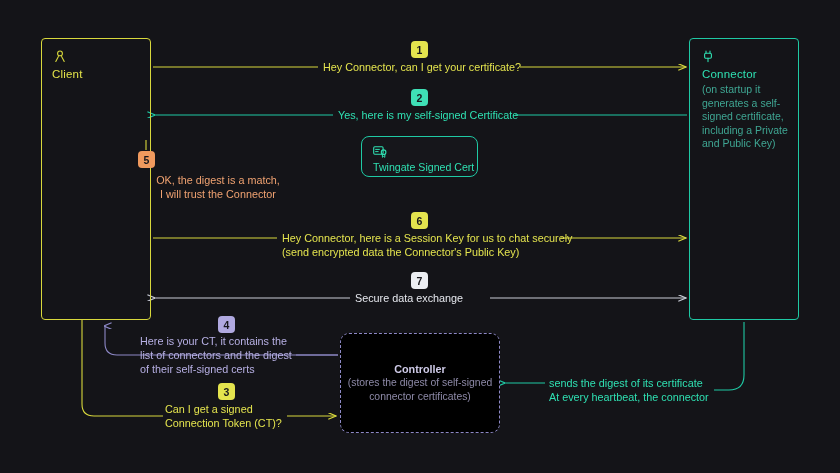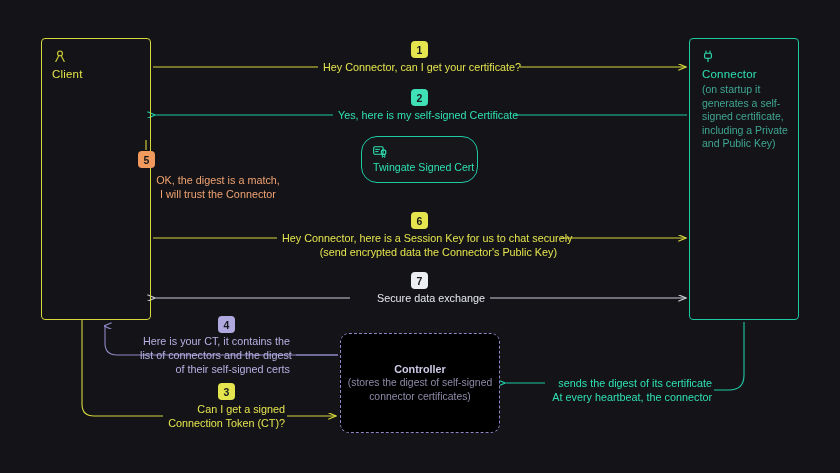--- a/index.html
+++ b/index.html
@@ -47,22 +47,22 @@
     border: 1.6px dashed #8d88c6;
     border-radius: 9px;
     background: #000000;
     display: flex; align-items: center; justify-content: center;
   }
   .ctrl-inner { text-align: center; }
   .ctrl-title { color: #cfcbe8; font-size: 10.8px; font-weight: bold; margin-bottom: 1px; }
   .ctrl-sub { color: #8e8aa8; font-size: 10.4px; line-height: 13.5px; }
 
   .cert-card {
-    position: absolute; left: 361px; top: 136px; width: 117px; height: 47px;
-    border: 1.3px solid #1fc9a4; border-radius: 16px; background: #16161b;
+    position: absolute; left: 361px; top: 136px; width: 117px; height: 41px;
+    border: 1.3px solid #1fc9a4; border-radius: 8px; background: #16161b;
   }
   .cert-card .cc-icon { position: absolute; left: 11px; top: 7px; }
   .cert-card .cc-label {
     position: absolute; left: 11px; top: 24px;
     color: #2fe0b2; font-size: 10.6px;
   }
 
   
   .badge {
     position: absolute; width: 17px; height: 17px; border-radius: 4px;
@@ -70,21 +70,21 @@
     display: flex; align-items: center; justify-content: center;
   }
   .badge.yellow { background: #e4e44e; }
   .badge.teal   { background: #3fe0b6; }
   .badge.orange { background: #f09a5e; }
   .badge.purple { background: #b0a9e0; }
   .badge.white  { background: #eceef2; }
 
   
   .lbl {
-    position: absolute; text-align: right; line-height: 14px;
+    position: absolute; text-align: left; line-height: 14px;
     white-space: nowrap;
   }
   .lbl.yellow { color: #e4e44e; font-size: 10.8px; }
   .lbl.teal   { color: #2fe0b2; font-size: 10.8px; }
   .lbl.orange { color: #f0a271; font-size: 10.8px; text-align: center; }
   .lbl.purple { color: #b7b0e4; font-size: 10.8px; }
   .lbl.white  { color: #e6e8ee; font-size: 10.8px; }
 </style>
 </head>
 <body>

